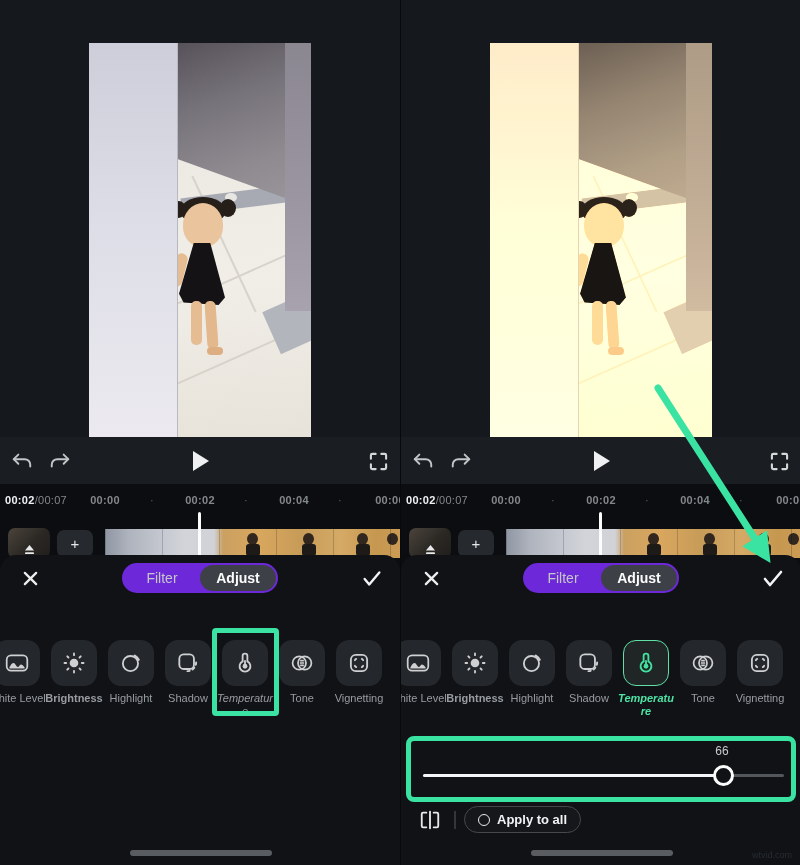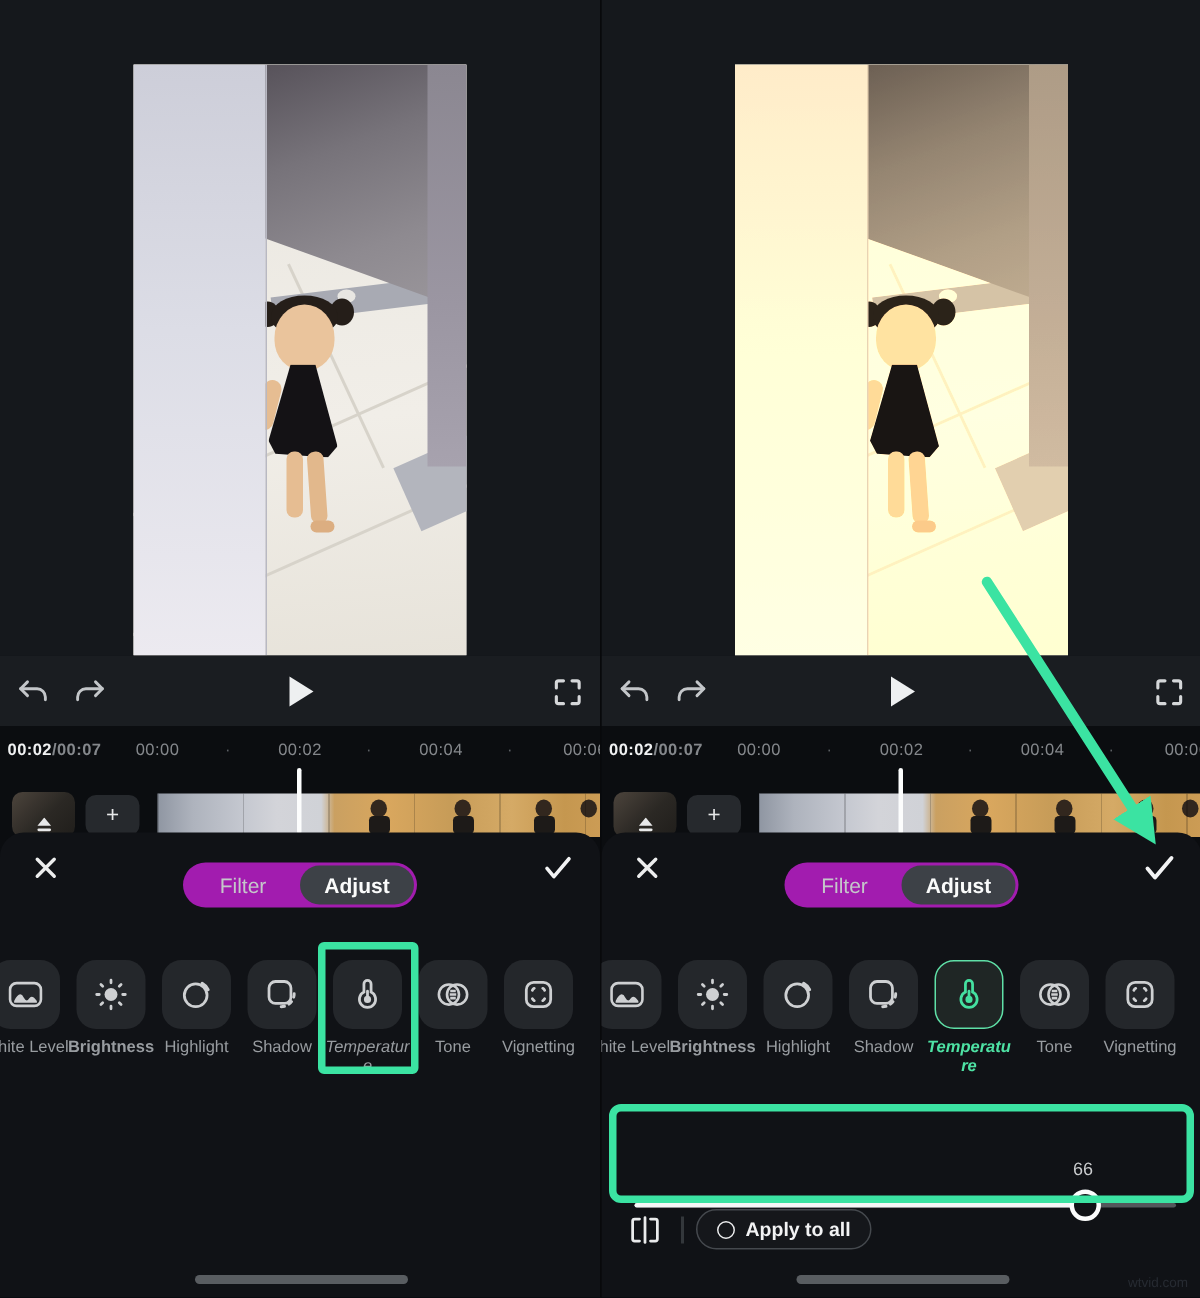--- a/index.html
+++ b/index.html
@@ -43,58 +43,58 @@
   .transport { position:absolute; left:0; top:437px; width:400px; height:47px; background:#1a1d21; }
   .tbtn { position:absolute; top:12px; width:24px; height:24px; display:flex; align-items:center; justify-content:center; color:#c3c6c9; }
   .tbtn svg { display:block; }
   .undo { left:10px; } .redo { left:48px; }
   .play { left:188px; color:#eef0f1; }
   .expand { left:366px; color:#d5d7d9; }
 
   
   .ruler { position:absolute; left:0; top:484px; width:400px; height:32px; background:#0b0d10; font-size:11px; letter-spacing:.3px; }
   .cur-time { position:absolute; left:5px; top:10px; color:#f0f1f2; font-weight:700; white-space:nowrap; }
-  .cur-time .total { color:#84878b; font-weight:700; }
-  .tick { position:absolute; top:10px; color:#84878b; transform:translateX(-50%); white-space:nowrap; }
+  .cur-time .total { color:#84878b; font-weight:400; }
+  .tick { position:absolute; top:10px; color:#84878b; transform:translateX(-50%); white-space:nowrap;font-weight:bold; }
   .tickdot { position:absolute; top:10px; color:#5c6064; transform:translateX(-50%); }
   .t0{left:105px;} .d0{left:152px;} .t1{left:200px;} .d1{left:246px;} .t2{left:294px;} .d2{left:340px;} .t3{left:390px;}
   .tracks { position:absolute; left:0; top:516px; width:400px; height:49px; background:#0b0d10; }
   .track-thumb { position:absolute; left:8px; top:12px; width:42px; height:30px; border-radius:7px; background:linear-gradient(135deg,#4c443c 0%,#2b2824 55%,#201e1b 100%); display:flex; align-items:flex-end; justify-content:center; color:#e8e9ea; }
   .track-thumb svg { margin-bottom:3px; }
   .add-clip { position:absolute; left:57px; top:14px; width:36px; height:27px; border-radius:7px; background:#26292d; color:#e6e7e8; font-size:15px; display:flex; align-items:center; justify-content:center; }
   .filmstrip { position:absolute; left:105px; top:13px; width:295px; height:29px; overflow:hidden;
     background:linear-gradient(90deg,#8f96a2 0%,#aeb3bd 8%,#c6c9d1 20%,#d3d4d9 27%,#d0d2d7 37%,#caa061 40%,#d9a75e 52%,#c79c58 66%,#d5aa66 80%,#c5974f 92%,#cc9c55 100%); }
   .filmstrip::after { content:""; position:absolute; inset:0; background:repeating-linear-gradient(90deg,rgba(0,0,0,.18) 0 1px,transparent 1px 57px); }
   .fhead { position:absolute; top:4px; width:11px; height:12px; background:#32271e; border-radius:50%; }
   .fh1{left:142px;} .fh2{left:198px;} .fh3{left:252px;} .fh4{left:282px;}
   .fbody { position:absolute; top:15px; width:14px; height:12px; background:#1d1a18; border-radius:3px; }
   .fb1{left:141px;} .fb2{left:197px;} .fb3{left:251px;}
   .playhead { position:absolute; left:198px; top:512px; width:3px; height:44px; background:#fcfdfd; border-radius:2px; z-index:5; }
 
   
   .sheet { position:absolute; left:0; top:555px; width:400px; height:310px; background:#101216; border-radius:16px 16px 0 0; z-index:6; }
   .close-btn { position:absolute; left:18px; top:11px; width:24px; height:24px; color:#eceded; display:flex; align-items:center; justify-content:center; }
-  .segmented { position:absolute; left:122px; top:20px; width:156px; height:30px; border-radius:15px; background:#a21caf; display:flex; align-items:center; padding:2px; }
+  .segmented { position:absolute; left:122px; top:8px; width:156px; height:30px; border-radius:15px; background:#6d28d9; display:flex; align-items:center; padding:2px; }
   .seg { flex:1; height:26px; border-radius:13px; display:flex; align-items:center; justify-content:center; font-size:14px; color:#c5c7ca; }
   .seg.active { background:#3d4147; color:#fafbfb; font-weight:700; }
   .confirm-btn { position:absolute; left:358px; top:9px; width:28px; height:28px; color:#f2f3f4; display:flex; align-items:center; justify-content:center; }
 
   .adj-row { position:absolute; left:0; top:73px; width:400px; height:100px; }
   .adj { position:absolute; top:12px; width:46px; }
   .a0{left:-6px;} .a1{left:51px;font-weight:bold;} .a2{left:108px;border-radius:11px;} .a3{left:165px;} .a4{left:222px;font-style:italic;} .a5{left:279px;border-radius:12px;} .a6{left:336px;}
   .adj .tile { width:46px; height:46px; border-radius:13px; background:#24272b; display:flex; align-items:center; justify-content:center; color:#ced0d2; }
   .adj .lbl { position:absolute; left:-7px; top:52px; width:60px; font-size:11px; line-height:13px; color:#989ca0; text-align:center; word-break:break-all; }
   .adj.selected .tile { background:#1f2625; border:1.5px solid #5fe0a7; color:#44e0a0; }
   .adj.selected .lbl { color:#4ee2a4; font-weight:700; }
 
   .annotation-box { position:absolute; border:5px solid #3be3a2; border-radius:4px; z-index:9; }
   .box-temp { left:212px; top:628px; width:67px; height:88px; }
   .box-slider { left:5px; top:736px; width:390px; height:66px; border-radius:8px; }
 
-  .slider-panel { position:absolute; left:10px; top:741px; width:380px; height:52px; z-index:7;margin-top:28px; }
+  .slider-panel { position:absolute; left:10px; top:741px; width:380px; height:52px; z-index:7; }
   .slider-value { position:absolute; left:296px; top:3px; width:30px; text-align:center; font-size:12px; color:#c9cbcd; }
   .slider-track { position:absolute; left:12px; top:33px; width:361px; height:3px; border-radius:2px; background:#53575b; }
   .slider-fill { position:absolute; left:0; top:0; height:3px; width:300px; border-radius:2px; background:#f5f6f7; }
   .slider-knob { position:absolute; left:290px; top:-9px; width:21px; height:21px; border-radius:50%; border:3.5px solid #fbfcfc; background:#101216; }
 
   .apply-row { position:absolute; left:0; top:805px; width:400px; height:34px; z-index:7; }
   .compare-btn { position:absolute; left:16px; top:3px; width:26px; height:24px; color:#e9eaeb; display:flex; align-items:center; justify-content:center; }
   .row-divider { position:absolute; left:53px; top:6px; width:2px; height:18px; background:#33373b; }
   .apply-btn { position:absolute; left:63px; top:1px; height:27px; padding:0 13px; border:1.5px solid #45494e; border-radius:14px; background:#15171b; display:flex; align-items:center; gap:7px; color:#f2f3f4; font-size:13px; font-weight:700; }
   .ring-icon { width:12px; height:12px; border:1.8px solid #e9eaeb; border-radius:50%; }

